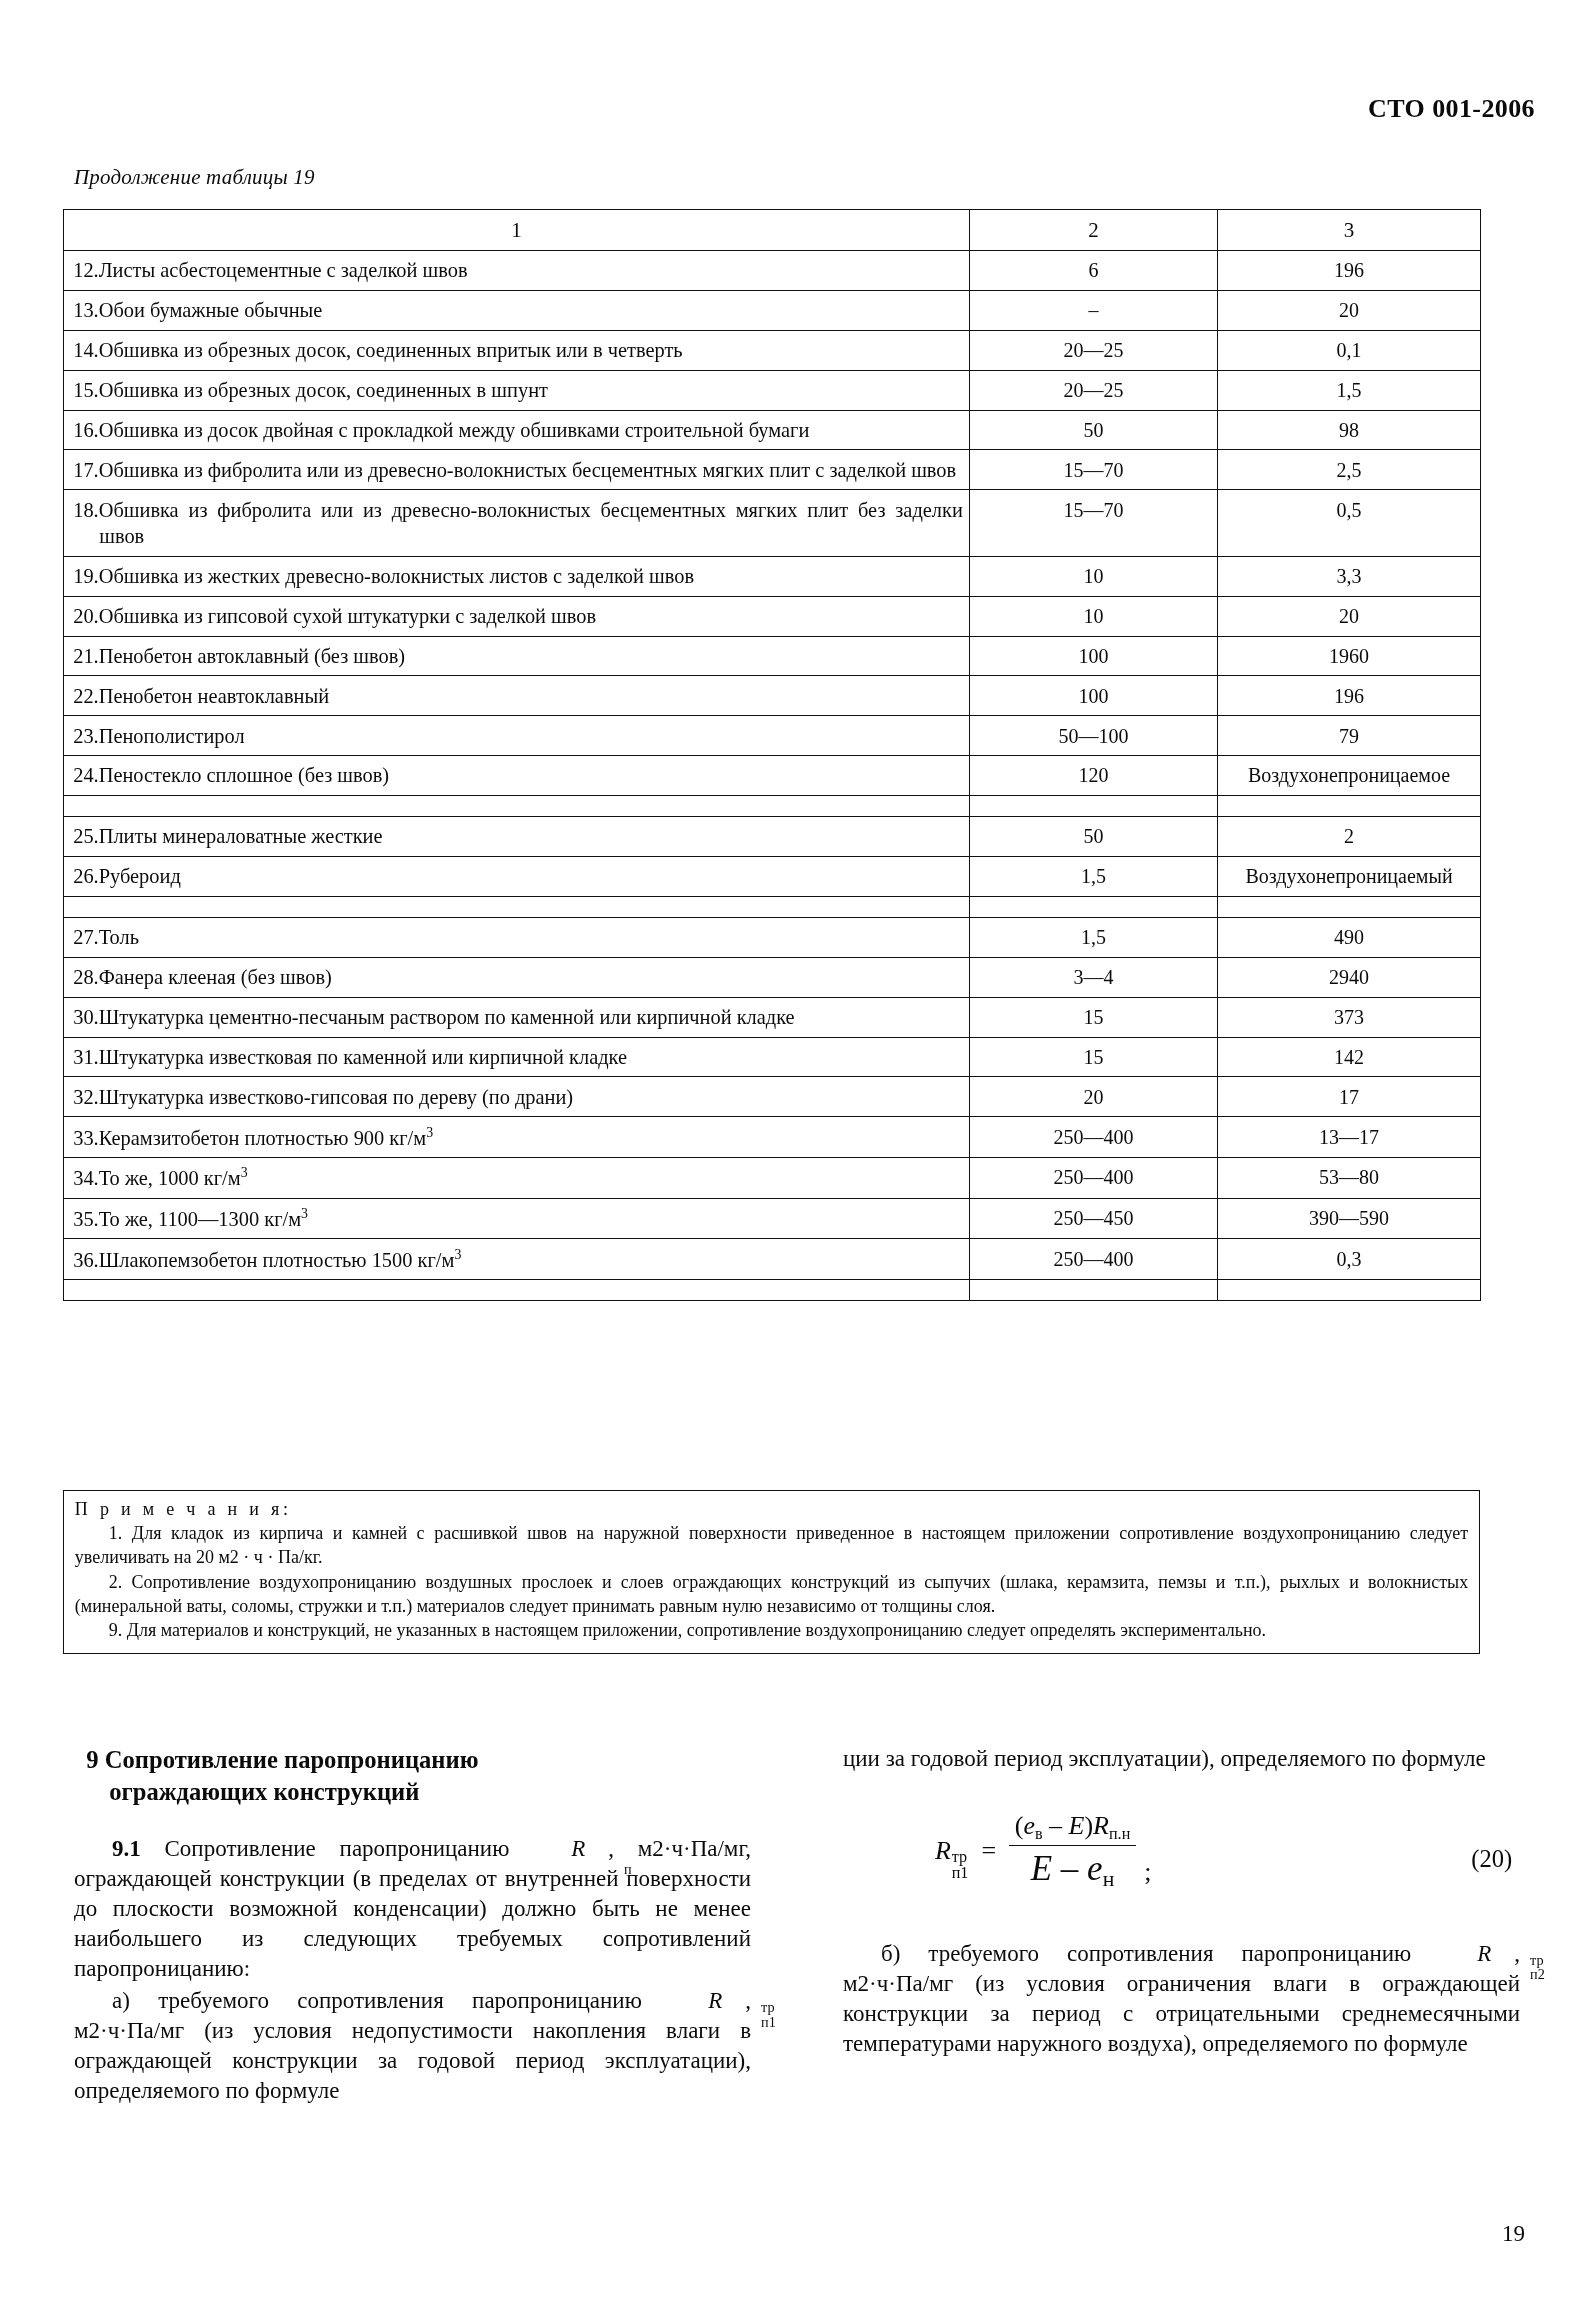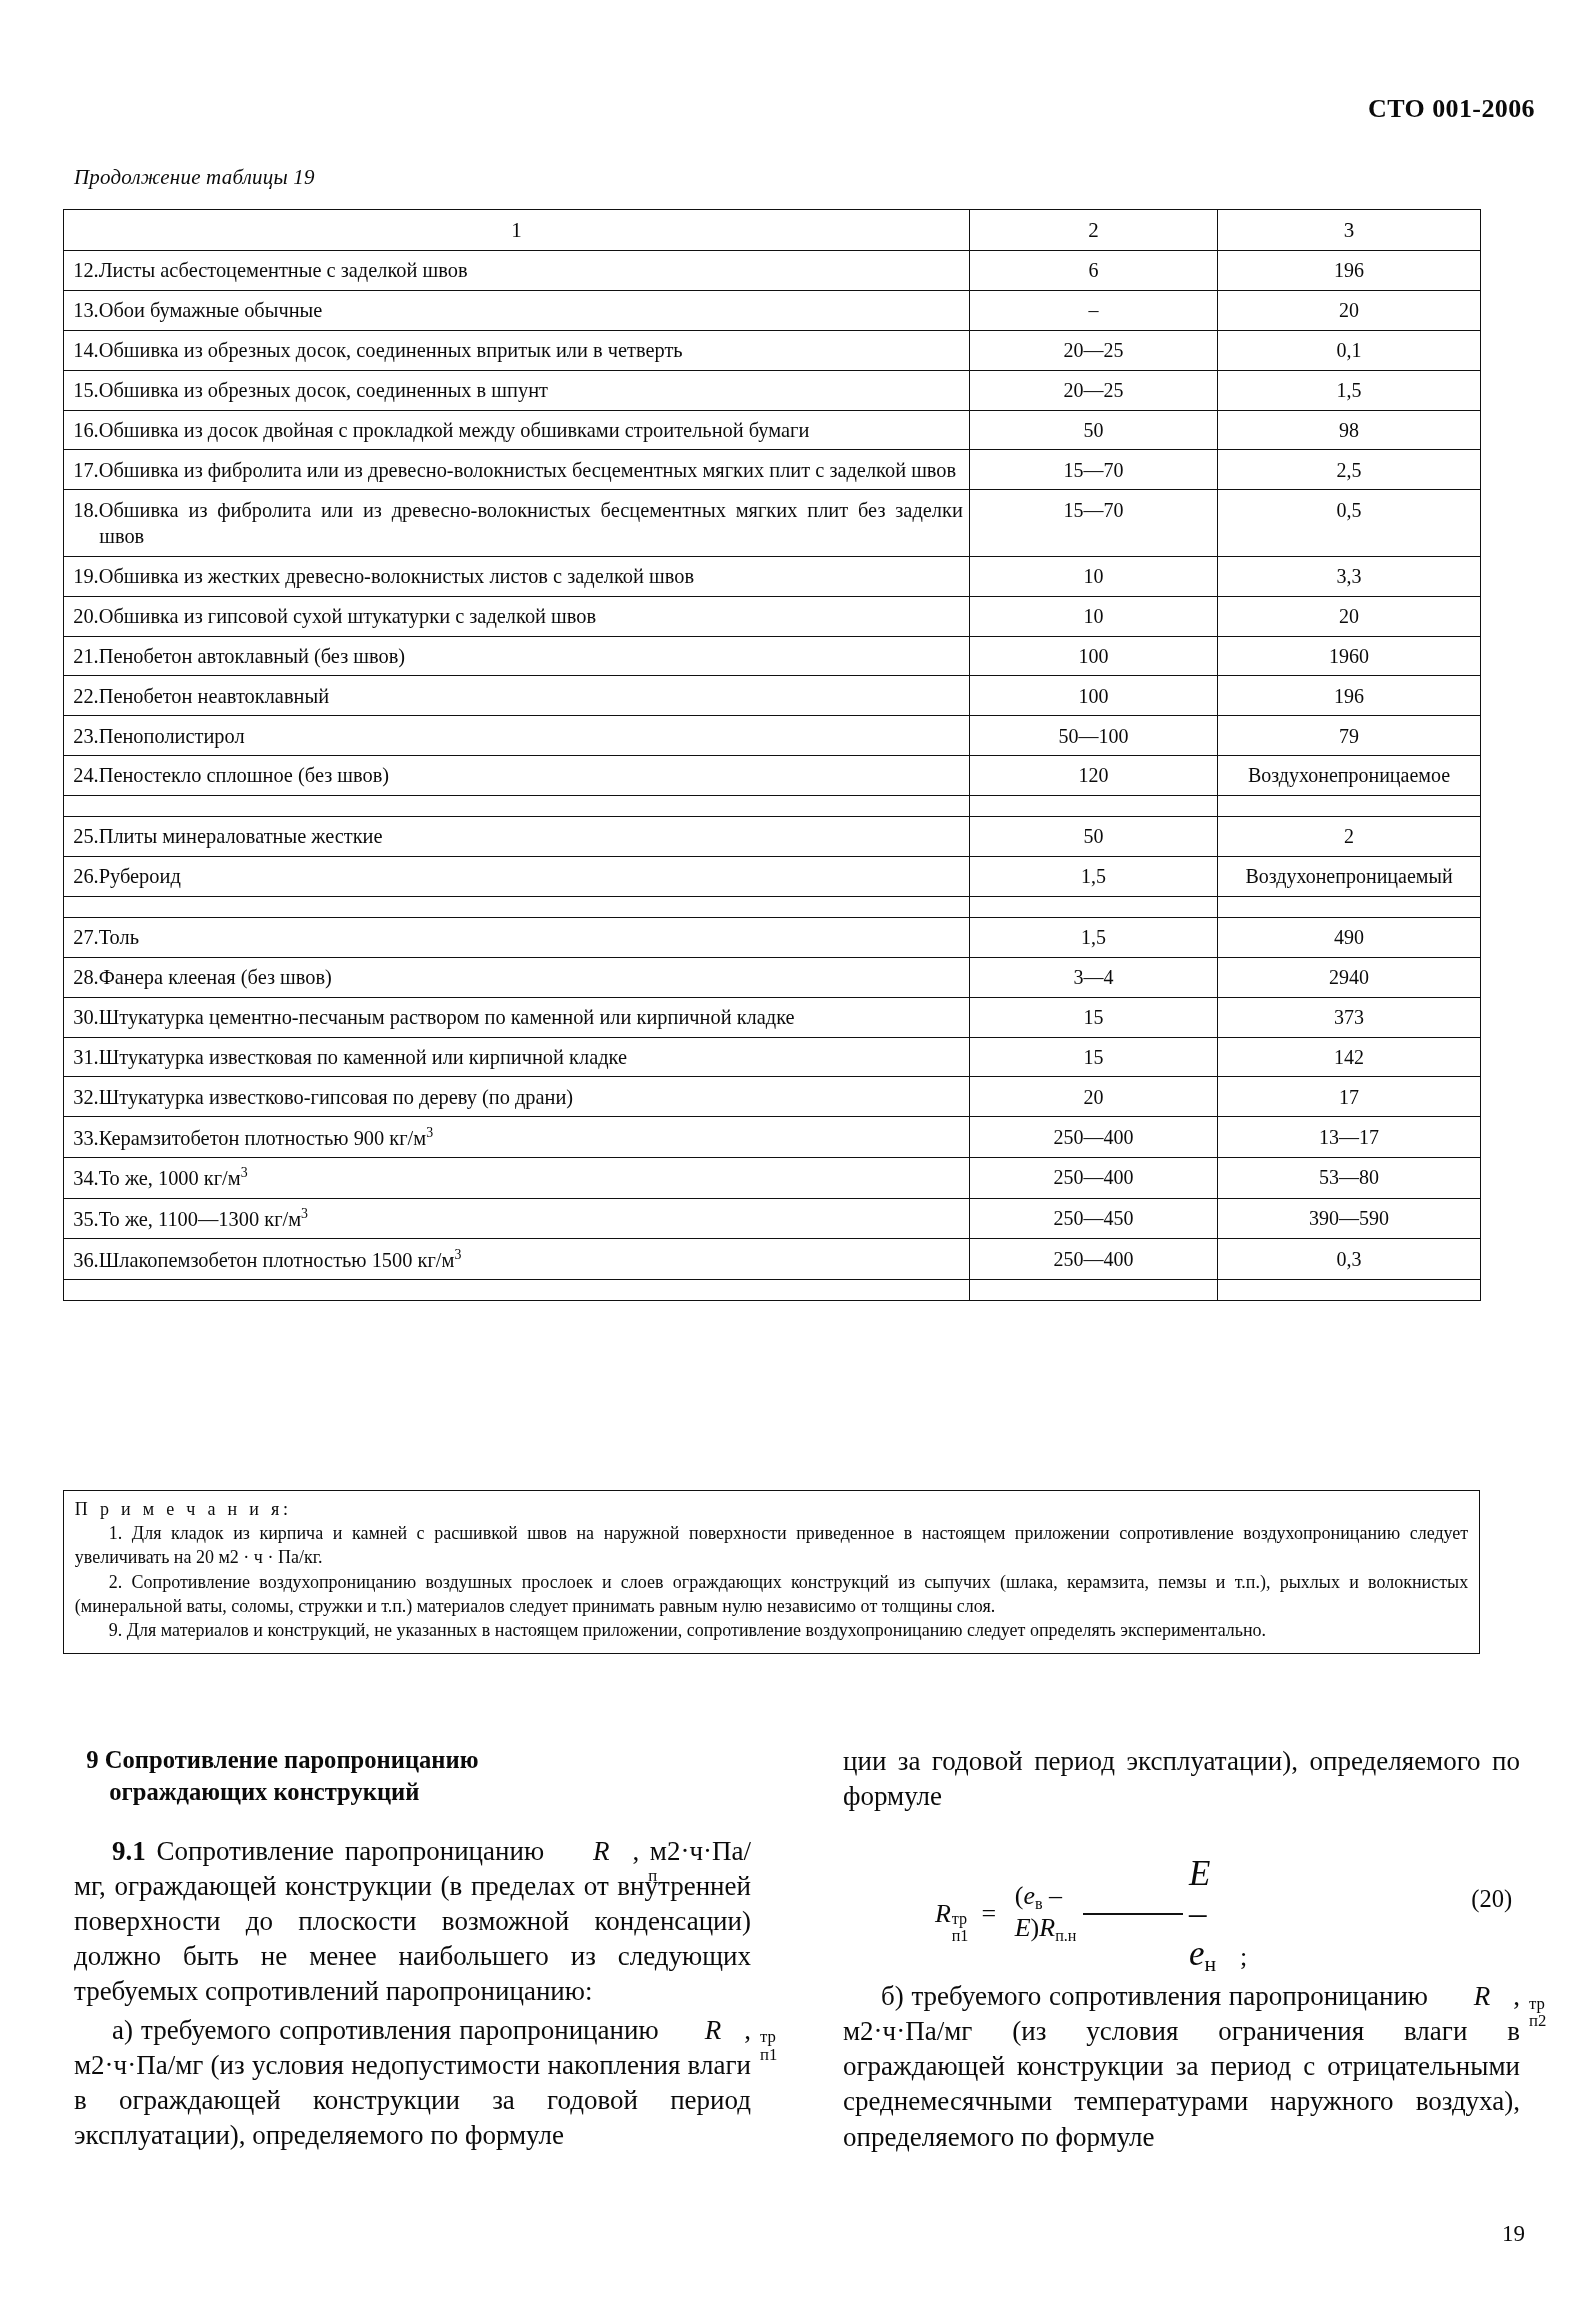--- a/index.html
+++ b/index.html
@@ -155,21 +155,21 @@
     line-height: 1.30;
     text-align: justify;
     text-align-last: left;
     padding-left: 18.5px;
     text-indent: -6.2px;
   }
   h2.sec .l2 { display:block; padding-left: 23px; }
 
   p.body {
     margin: 0 0 3.1px 0;
-    font-size: 27px;
+    font-size: 23px;
     line-height: 1.30;
     text-align: justify;
     text-align-last: left;
   }
   p.body.ind { text-indent: 38px; }
   .bold { font-weight: bold; }
 
   
   .rstack {
     display: inline-block;
@@ -207,20 +207,21 @@
   .frm-inner {
     position: absolute;
     left: 92px;
     top: 6.2px;
     display: flex;
     align-items: center;
     font-size: 26px;
   }
   .frac {
     display: inline-flex;
+    flex-direction: column;
     align-items: center;
     margin: 0 4.6px;
   }
   .frac .num {
     padding: 0 6.2px 2.3px 6.2px;
     font-size: 26px;
   }
   .frac .bar {
     width: 100%;
     height: 1.5px;

